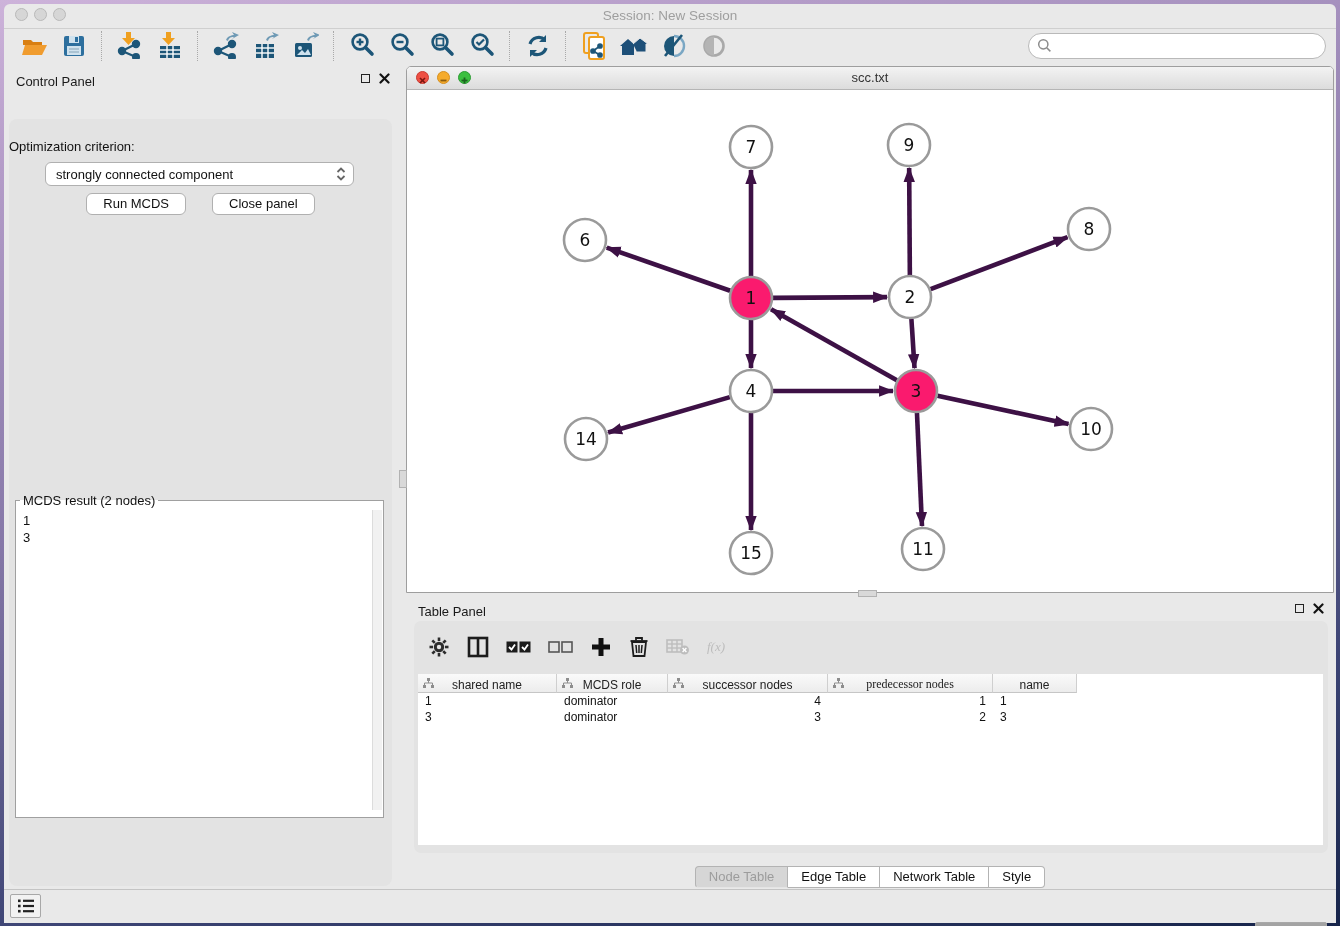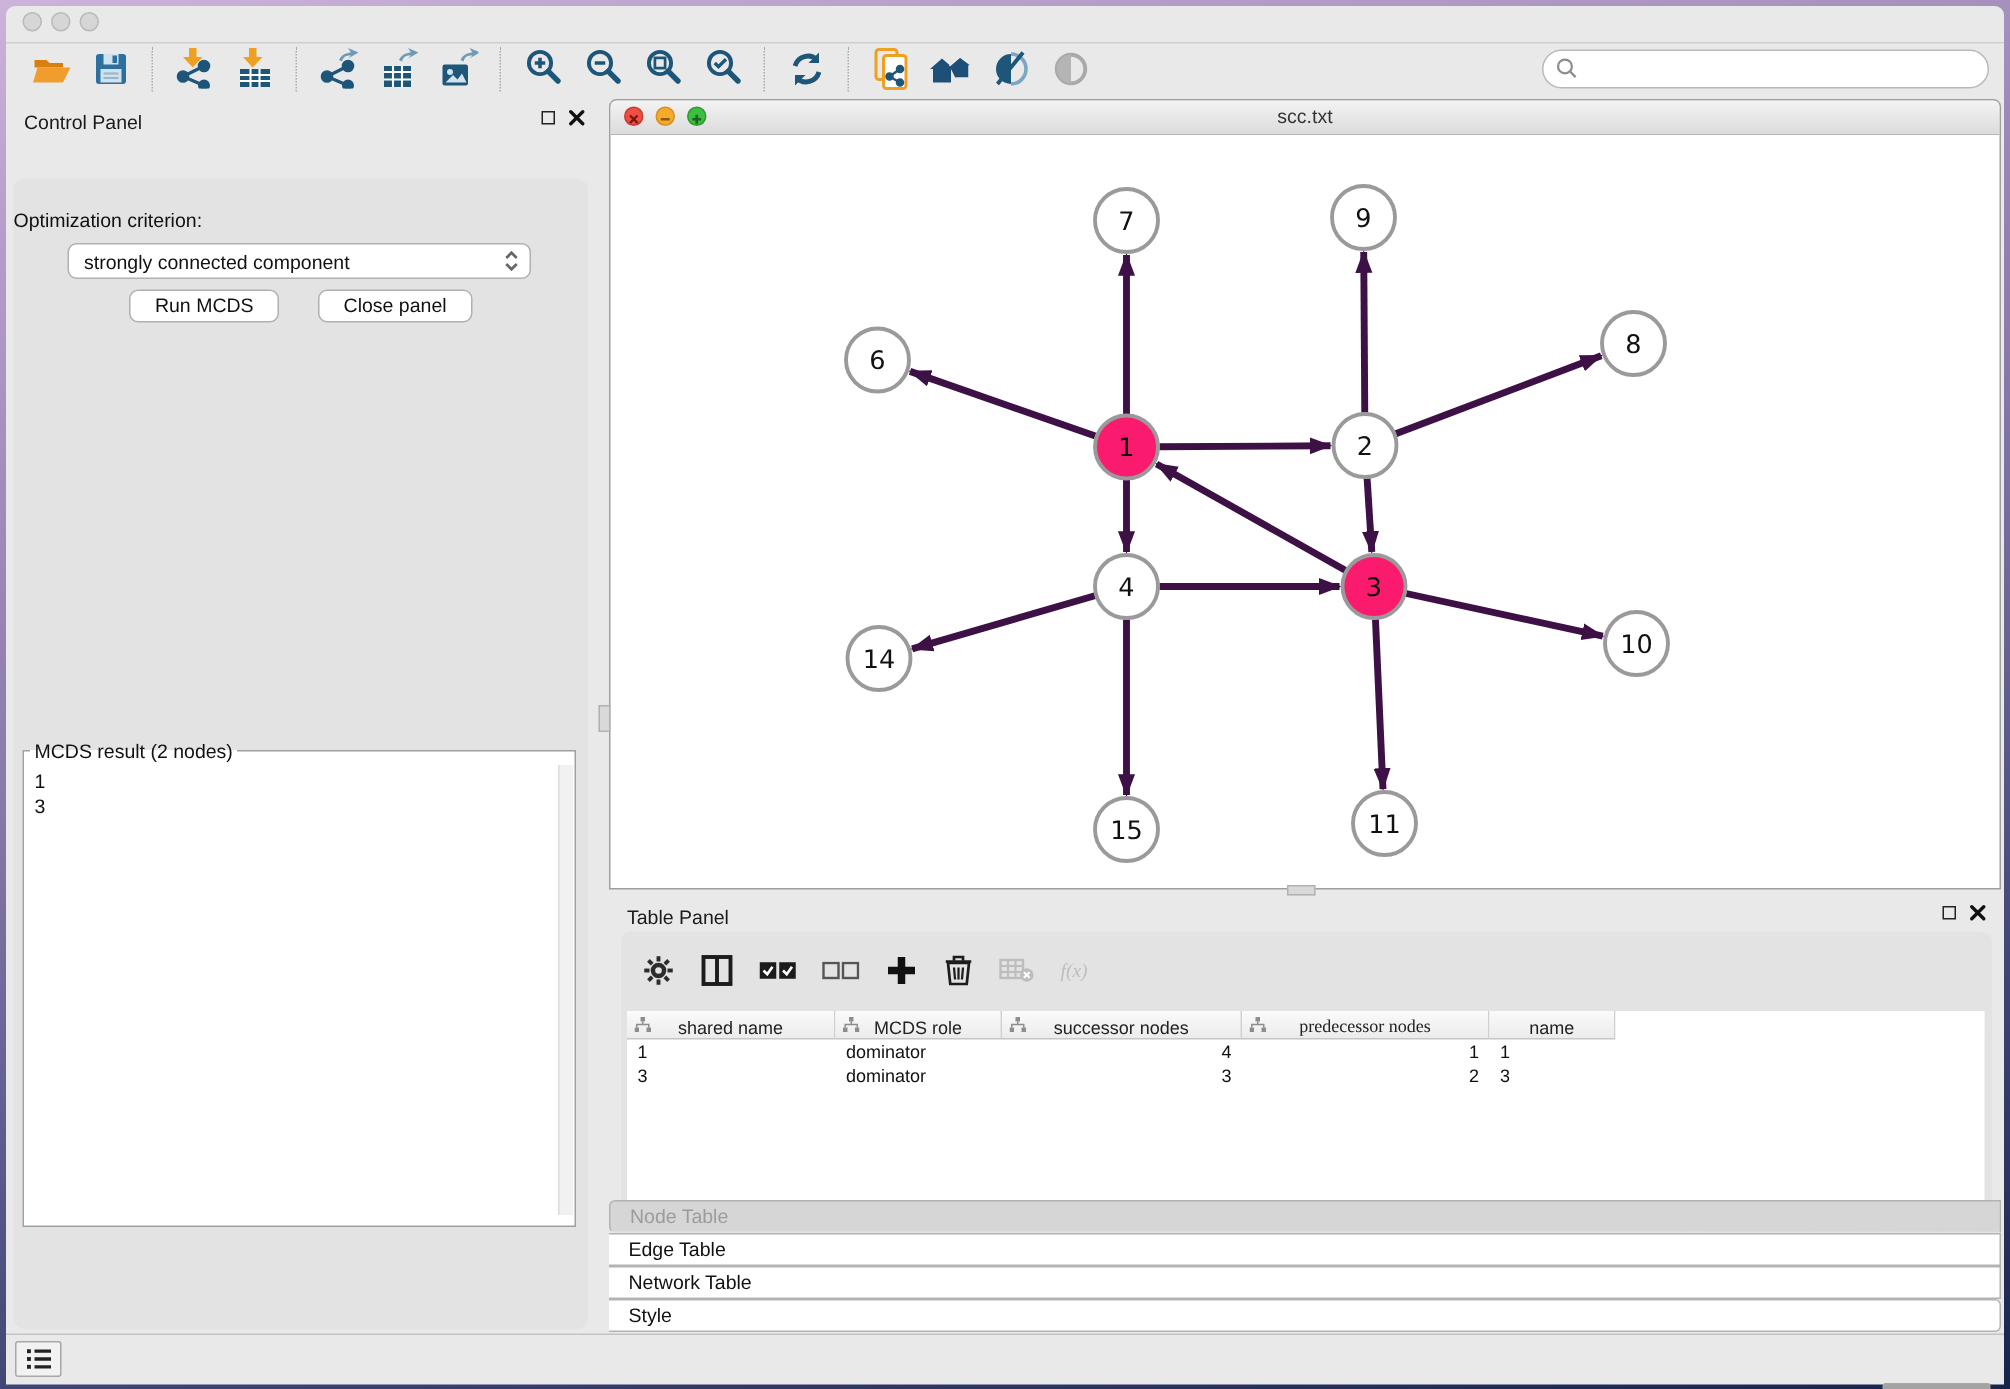--- a/index.html
+++ b/index.html
@@ -68,38 +68,39 @@
   .fx{font-family:"Liberation Serif",serif;font-style:italic;font-size:13px;color:#bdbdbd;}
   .tp-table{position:absolute;left:4px;right:5px;top:53px;bottom:8px;background:#fff;overflow:hidden;}
   .thead{display:flex;height:19px;}
   .th{box-sizing:border-box;background:linear-gradient(#fafafa,#ececec);border-right:1px solid #cfcfcf;
     border-bottom:1px solid #c6c6c6;font-size:12px;color:#222;display:flex;align-items:flex-end;
     justify-content:center;position:relative;flex:none;}
   .th .hic{position:absolute;left:5px;top:4px;}
   .th.fill{flex:1;background:#fff;border-right:none;border-bottom:none;}
   .tr{display:flex;height:16px;}
   .td{box-sizing:border-box;font-size:12px;color:#111;padding:1px 7px 0 7px;flex:none;white-space:nowrap;overflow:hidden;}
-  #tp-tabs{position:absolute;left:0;right:0;bottom:2px;flex-direction:column;}
+  #tp-tabs{position:absolute;left:0;right:0;bottom:2px;}
   .tab.sel2{background:#d6d6d6;color:#9c9c9c;}
   
   .statusbar{position:absolute;left:0;right:0;bottom:0;height:33px;border-top:1px solid #c4c4c4;}
   .sb-btn{position:absolute;top:4px;height:24px;background:#f2f2f2;border:1px solid #a8a8a8;border-radius:2px;
     box-sizing:border-box;display:flex;align-items:center;justify-content:center;}
   .memory-btn{right:9px;width:72px;background:#a3a3a3;font-size:13px;color:#111;gap:5px;margin-top:28px;}
   .mem-dot{width:11px;height:11px;border-radius:50%;background:#1e9e3e;}
 </style>
 </head>
 <body>
 
 <div class="window">
 
   <div class="titlebar">
     <span class="mac-dot" style="left:11px"></span>
     <span class="mac-dot" style="left:30px"></span>
     <span class="mac-dot" style="left:49px"></span>
+    <div class="title-text">Session: New Session</div>
   </div>
 
   <div class="toolbar">
     <span class="tbtn">
       <svg width="27" height="24" viewBox="0 0 27 24">
           <path fill="#d97f12" d="M2 6h8l2 2h9v3H2z"></path>
           <path fill="#f09c2f" d="M4 11h22l-5 10H1z"></path>
         </svg>
     </span>
     <span class="tbtn">

